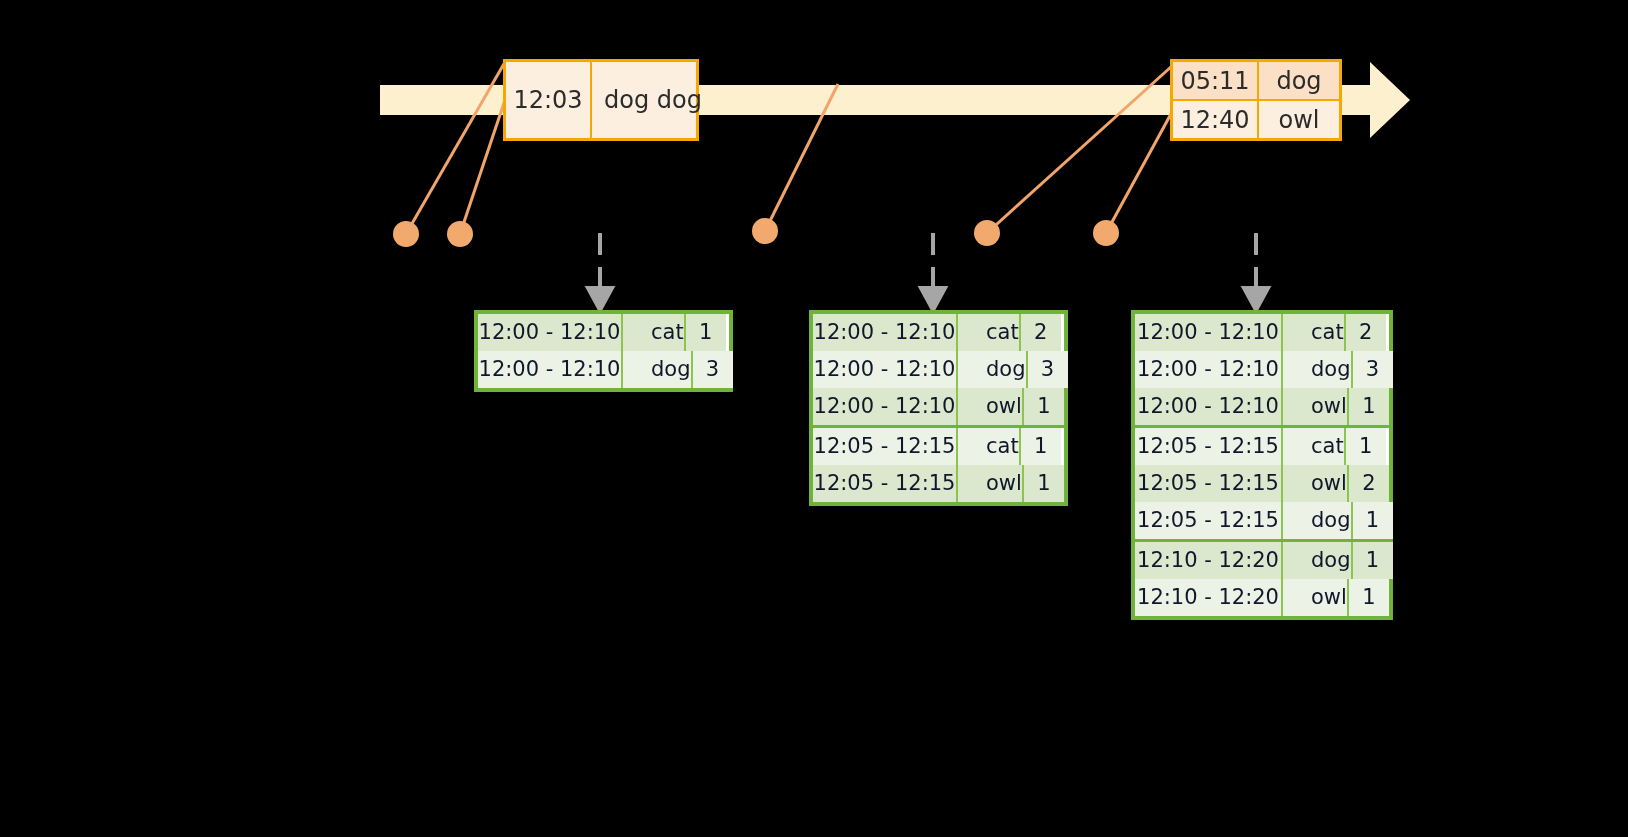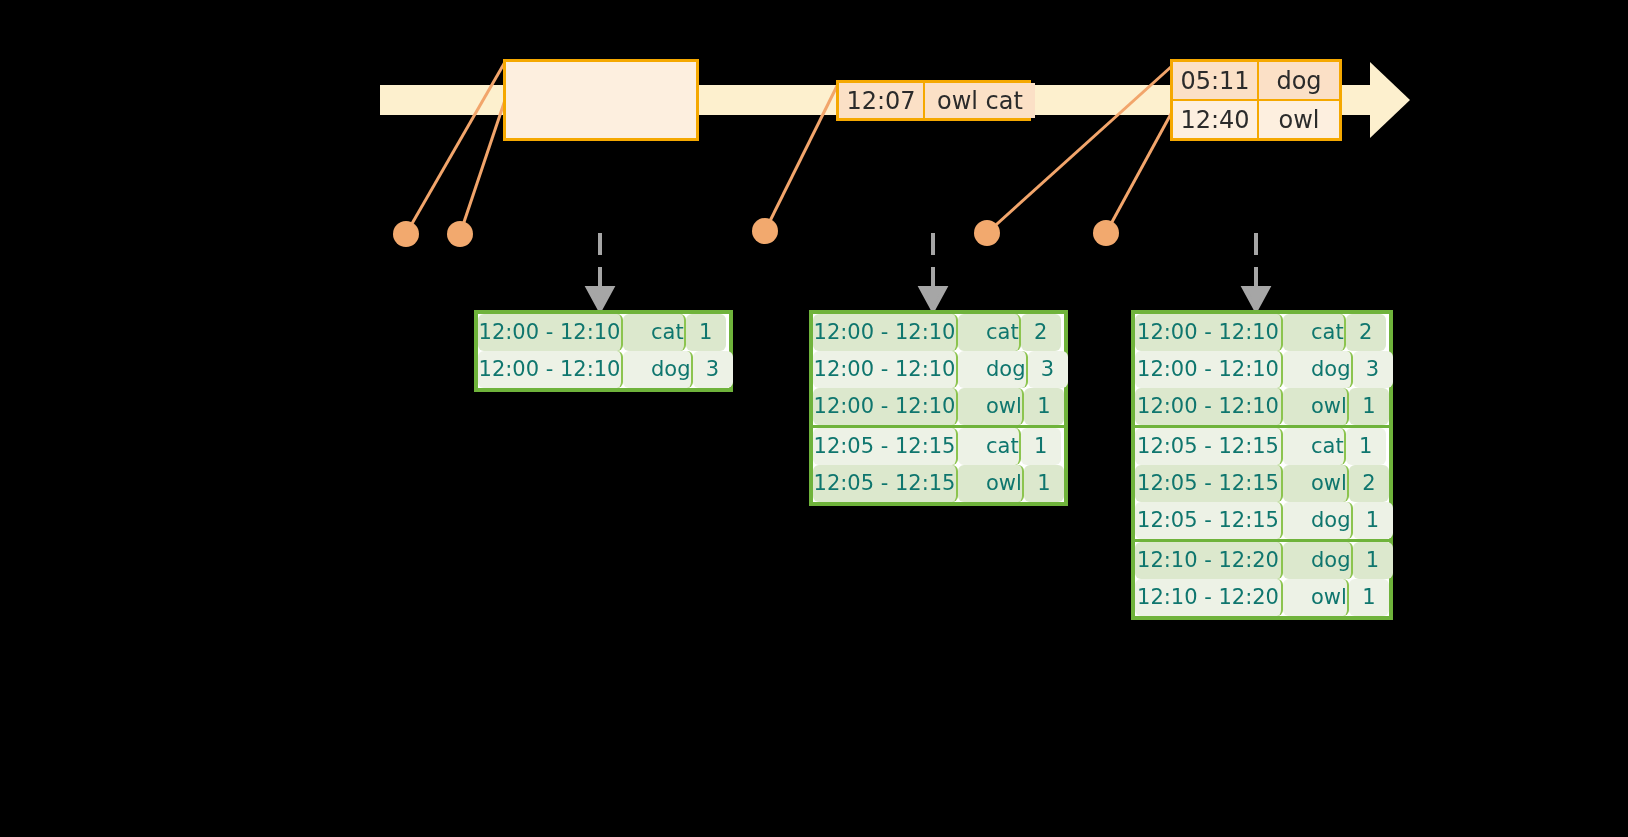--- a/index.html
+++ b/index.html
@@ -20,22 +20,22 @@
   .evt-cell.payload{flex:1;padding:0 12px;}
 
   
   .res-table{position:absolute;border:4px solid #6FB33B;box-sizing:border-box;
              background:#FFFFFF;z-index:4;}
   .res-row{display:flex;height:37px;}
   .res-row.alt .res-cell{background:#DCE8CD;}
   .res-row:not(.alt) .res-cell{background:#EDF2E6;}
   .res-row.grp{border-top:3px solid #6FB33B;}
   .res-cell{display:flex;align-items:center;justify-content:center;
-            font-size:21px;color:#0f766e;line-height:1;white-space:nowrap;
-            border-right:2px solid #8CC44F;box-sizing:border-box;border-radius:6px;}
+            font-size:21px;color:#0f172a;line-height:1;white-space:nowrap;
+            border-right:2px solid #8CC44F;box-sizing:border-box;}
   .res-cell:last-child{border-right:none;}
   .res-cell.win{flex:0 0 auto;}
   .res-cell.key{flex:0 0 auto;padding-left:28px;}
   .res-cell.cnt{flex:0 0 auto;}
 </style>
 </head>
 <body>
 
 <div class="stage">
 
@@ -72,28 +72,26 @@
         <polygon points="921,288 945,288 933,310"></polygon>
       </g>
       <g>
         <line x1="1256" y1="233" x2="1256" y2="288" stroke-dasharray="22 12"></line>
         <polygon points="1244,288 1268,288 1256,310"></polygon>
       </g>
     </g>
   </svg>
 
   <div class="evt-box" style="left:503px;top:59px;width:196px;height:82px;">
+    <div class="evt-row">
+      <div class="evt-cell time">12:03</div>
+      <div class="evt-cell payload">dog dog</div>
+    </div>
   </div>
 
-  <div class="evt-box" style="left:836px;top:80px;width:195px;height:41px;">
-    <div class="evt-row shade">
-      <div class="evt-cell time">12:07</div>
-      <div class="evt-cell payload">owl cat</div>
-    </div>
-  </div>
 
   <div class="evt-box" style="left:1170px;top:59px;width:172px;height:82px;">
     <div class="evt-row shade">
       <div class="evt-cell time">05:11</div>
       <div class="evt-cell payload">dog</div>
     </div>
     <div class="evt-row">
       <div class="evt-cell time">12:40</div>
       <div class="evt-cell payload">owl</div>
     </div>

